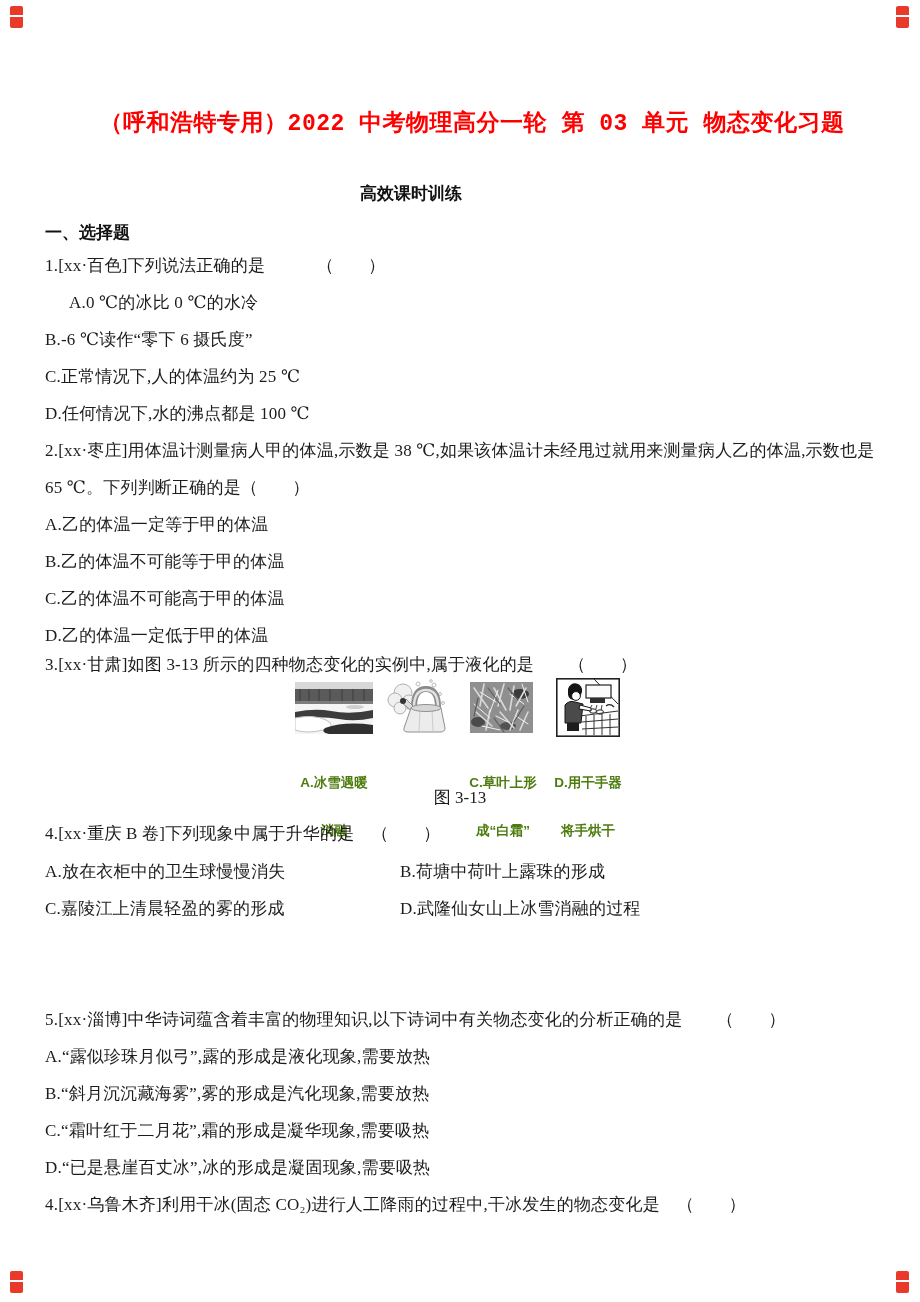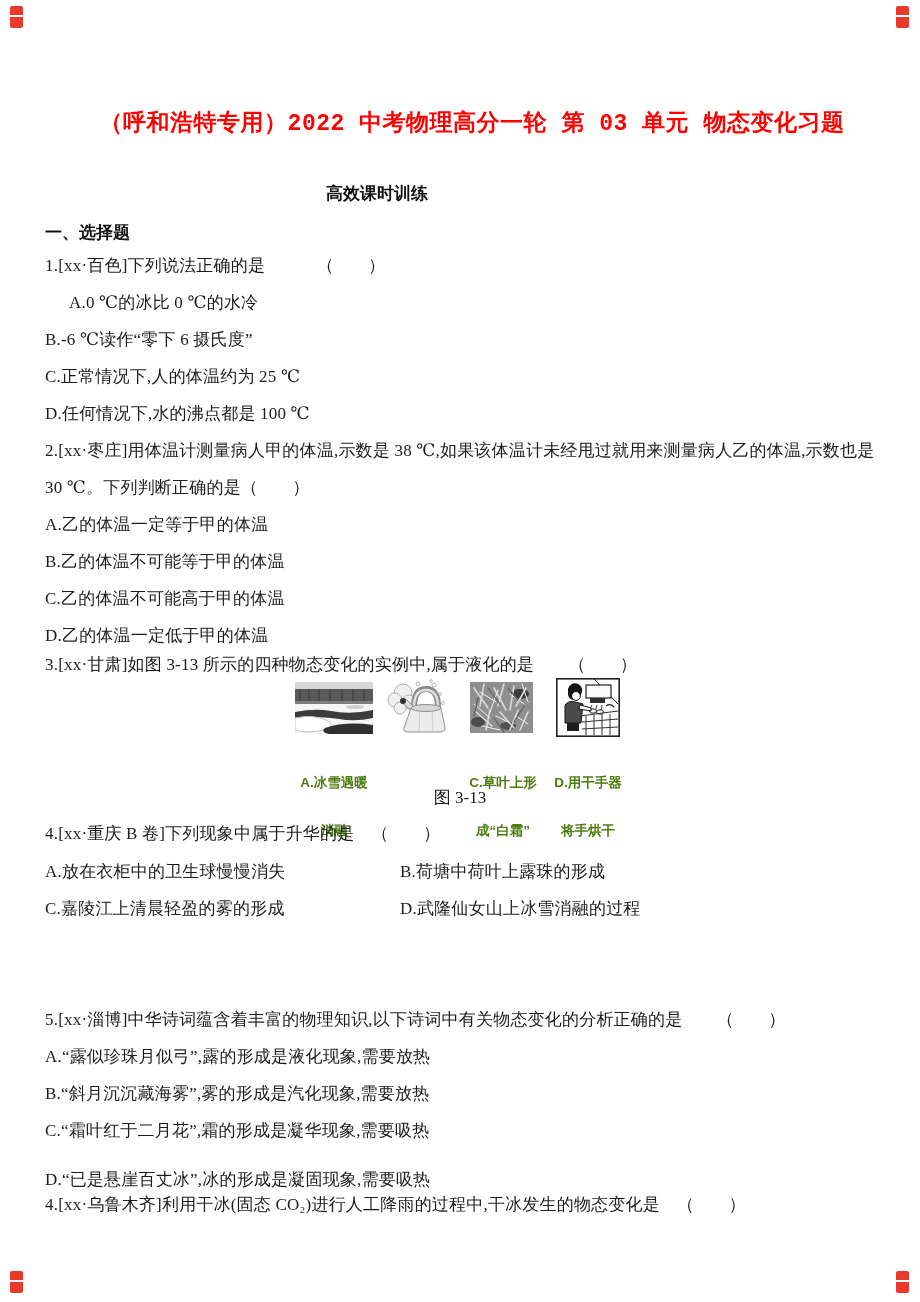--- a/index.html
+++ b/index.html
@@ -12,21 +12,21 @@
     background:linear-gradient(#e8392b 42%,#ffffff 42%,#ffffff 52%,#e8392b 52%);
   }
   .title{
     position:absolute;top:99px;left:0;width:920px;margin:12px;text-align:center;
     font-size:23px;font-weight:bold;color:#ff0000;letter-spacing:0.5px;line-height:1.2;
     font-family:Liberation Mono, monospace;white-space:pre;
   }
   .subtitle{
     position:absolute;top:182px;left:0;width:754px;text-align:center;
     font-size:17px;font-weight:bold;color:#111;
-    font-family:"Liberation Sans","DejaVu Sans",sans-serif;white-space:pre;
+    font-family:"Liberation Sans","DejaVu Sans",sans-serif;white-space:pre;padding-left:34px;
   }
   .section{
     position:absolute;left:45px;top:221px;font-size:17px;font-weight:bold;color:#111;
     font-family:"Liberation Sans","DejaVu Sans",sans-serif;white-space:pre;
   }
   .line{
     position:absolute;left:45px;font-size:17px;line-height:1.15;color:#1c1c1c;
     white-space:pre;letter-spacing:0.2px;
   }
   .col2{left:400px;}
@@ -54,21 +54,21 @@
   <div class="subtitle">高效课时训练</div>
   <div class="section">一、选择题</div>
 
   <div class="line" style="top:256px;">1.[xx·百色]下列说法正确的是　　　（　　）</div>
   <div class="line" style="top:293px;margin-left:24px;">A.0 ℃的冰比 0 ℃的水冷</div>
   <div class="line" style="top:330px;">B.-6 ℃读作“零下 6 摄氏度”</div>
   <div class="line" style="top:367px;">C.正常情况下,人的体温约为 25 ℃</div>
   <div class="line" style="top:404px;">D.任何情况下,水的沸点都是 100 ℃</div>
 
   <div class="line" style="top:441px;">2.[xx·枣庄]用体温计测量病人甲的体温,示数是 38 ℃,如果该体温计未经甩过就用来测量病人乙的体温,示数也是</div>
-  <div class="line" style="top:478px;">30 ℃。下列判断正确的是（　　）</div>
+  <div class="line" style="top:478px;">65 ℃。下列判断正确的是（　　）</div>
   <div class="line" style="top:515px;">A.乙的体温一定等于甲的体温</div>
   <div class="line" style="top:552px;">B.乙的体温不可能等于甲的体温</div>
   <div class="line" style="top:589px;">C.乙的体温不可能高于甲的体温</div>
   <div class="line" style="top:626px;">D.乙的体温一定低于甲的体温</div>
 
   <div class="line" style="top:655px;">3.[xx·甘肃]如图 3-13 所示的四种物态变化的实例中,属于液化的是　　（　　）</div>
 
   <svg class="figimg" style="left:295px;top:682px;" width="78" height="52" viewBox="0 0 78 52">
     <rect x="0" y="0" width="78" height="52" fill="#efefef"></rect>
     <rect x="0" y="0" width="78" height="9" fill="#d8d8d8"></rect>
@@ -199,17 +199,17 @@
   <div class="line" style="top:824px;">4.[xx·重庆 B 卷]下列现象中属于升华的是　（　　）</div>
   <div class="line" style="top:862px;">A.放在衣柜中的卫生球慢慢消失</div>
   <div class="line col2" style="top:862px;">B.荷塘中荷叶上露珠的形成</div>
   <div class="line" style="top:899px;">C.嘉陵江上清晨轻盈的雾的形成</div>
   <div class="line col2" style="top:899px;">D.武隆仙女山上冰雪消融的过程</div>
 
   <div class="line" style="top:1010px;">5.[xx·淄博]中华诗词蕴含着丰富的物理知识,以下诗词中有关物态变化的分析正确的是　　（　　）</div>
   <div class="line" style="top:1047px;">A.“露似珍珠月似弓”,露的形成是液化现象,需要放热</div>
   <div class="line" style="top:1084px;">B.“斜月沉沉藏海雾”,雾的形成是汽化现象,需要放热</div>
   <div class="line" style="top:1121px;">C.“霜叶红于二月花”,霜的形成是凝华现象,需要吸热</div>
-  <div class="line" style="top:1158px;margin-top:12px;">D.“已是悬崖百丈冰”,冰的形成是凝固现象,需要吸热</div>
+  <div class="line" style="top:1158px;">D.“已是悬崖百丈冰”,冰的形成是凝固现象,需要吸热</div>
 
   <div class="line" style="top:1195px;">4.[xx·乌鲁木齐]利用干冰(固态 CO₂)进行人工降雨的过程中,干冰发生的物态变化是　（　　）</div>
 
 </div>
 
 </body></html>

